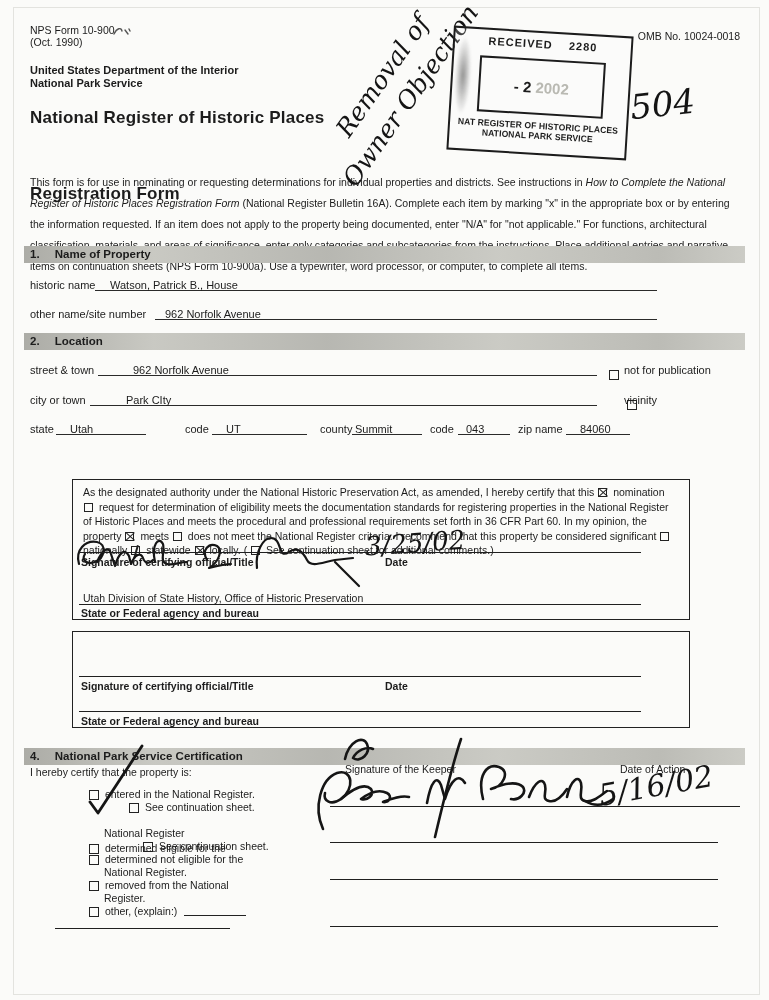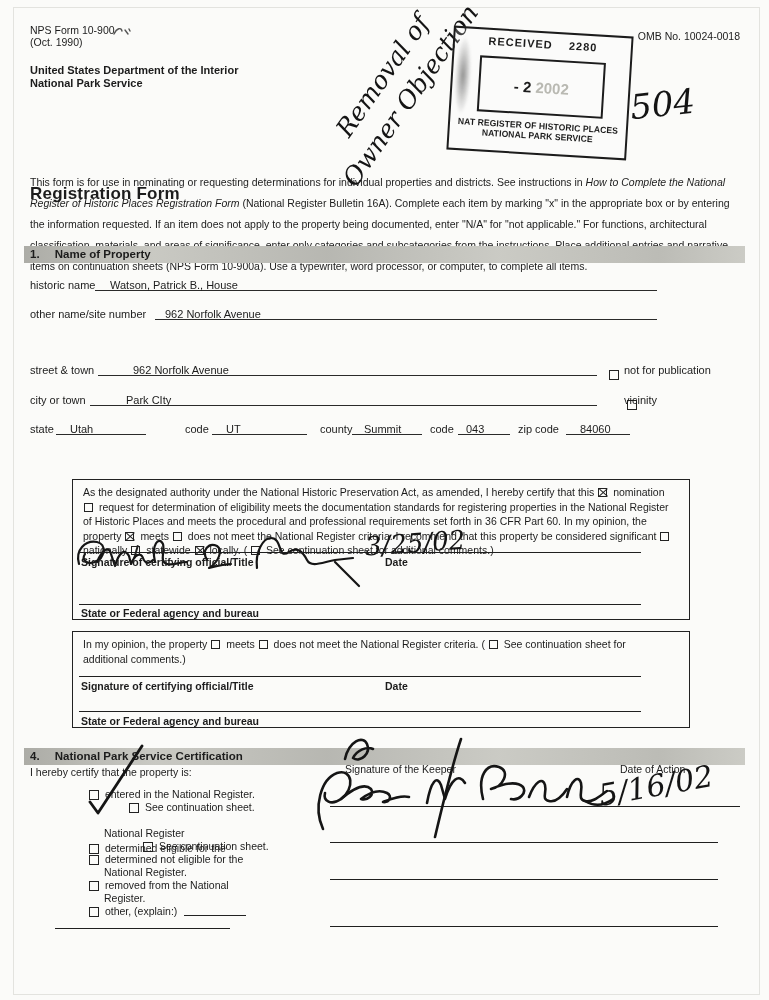--- a/index.html
+++ b/index.html
@@ -71,20 +71,21 @@
   <div class="abs t10" style="left:30px; top:24px;">NPS Form 10-900</div>
   <div class="abs t10" style="left:30px; top:36px;">(Oct. 1990)</div>
   <svg class="abs" style="left:112px; top:25px;" width="22" height="14" viewBox="0 0 22 14">
     <path d="M2,9 C5,3 9,2 10,6 M13,5 l3,4 M17,4 l1,2" stroke="#555" stroke-width="1.4" fill="none" stroke-linecap="round"></path>
   </svg>
   <div class="abs t10" style="left:540px; top:30px; width:200px; text-align:right;">OMB No. 10024-0018</div>
 
   <div class="abs t11 b" style="left:30px; top:64px;">United States Department of the Interior</div>
   <div class="abs t11 b" style="left:30px; top:77px;">National Park Service</div>
 
+  <div class="abs title" style="left:30px; top:108px;">National Register of Historic Places</div>
   <div class="abs title" style="left:30px; top:142px;margin-top:42px;">Registration Form</div>
 
   
   <div class="abs hand" style="left:282px; top:52px; width:230px; text-align:center; font-size:25px; line-height:34px; transform:rotate(-55deg);">
     <div>Removal of</div>
     <div>Owner Objection</div>
   </div>
 
   
   <div class="stamp">
@@ -118,20 +119,24 @@
   </div>
   <div class="abs t11" style="left:30px; top:279px;">historic name</div>
   <div class="fline" style="left:95px; top:272px; width:562px; height:19px;"></div>
   <div class="fval" style="left:110px; top:279px;">Watson, Patrick B., House</div>
 
   <div class="abs t11" style="left:30px; top:308px;">other name/site number</div>
   <div class="fline" style="left:155px; top:301px; width:502px; height:19px;"></div>
   <div class="fval" style="left:165px; top:308px;">962 Norfolk Avenue</div>
 
   
+  <div class="band" style="top:333px;">
+    <span class="num">2.</span>
+    <span class="nm">Location</span>
+  </div>
 
   <div class="abs t11" style="left:30px; top:364px;">street &amp; town</div>
   <div class="fline" style="left:98px; top:357px; width:499px; height:19px;"></div>
   <div class="fval" style="left:133px; top:364px;">962 Norfolk Avenue</div>
   <span class="cb cb2 abs" style="left:608px; top:364px;"></span>
   <div class="abs t11" style="left:624px; top:364px;">not for publication</div>
 
   <div class="abs t11" style="left:30px; top:394px;">city or town</div>
   <div class="fline" style="left:90px; top:387px; width:507px; height:19px;"></div>
   <div class="fval" style="left:126px; top:394px;">Park CIty</div>
@@ -139,25 +144,25 @@
   <div class="abs t11" style="left:624px; top:394px;">vicinity</div>
 
   <div class="abs t11" style="left:30px; top:423px;">state</div>
   <div class="fline" style="left:56px; top:416px; width:90px; height:19px;"></div>
   <div class="fval" style="left:70px; top:423px;text-align:right;">Utah</div>
   <div class="abs t11" style="left:185px; top:423px;">code</div>
   <div class="fline" style="left:212px; top:416px; width:95px; height:19px;"></div>
   <div class="fval" style="left:226px; top:423px;">UT</div>
   <div class="abs t11" style="left:320px; top:423px;">county</div>
   <div class="fline" style="left:352px; top:416px; width:70px; height:19px;"></div>
-  <div class="fval" style="left:364px; top:423px;text-align:right;">Summit</div>
+  <div class="fval" style="left:355px; top:423px;text-align:right;">Summit</div>
   <div class="abs t11" style="left:430px; top:423px;">code</div>
   <div class="fline" style="left:458px; top:416px; width:52px; height:19px;"></div>
   <div class="fval" style="left:466px; top:423px;">043</div>
-  <div class="abs t11" style="left:518px; top:423px;">zip code</div>
+  <div class="abs t11" style="left:518px; top:423px;">zip name</div>
   <div class="fline" style="left:566px; top:416px; width:64px; height:19px;"></div>
   <div class="fval" style="left:580px; top:423px;">84060</div>
 
   
 
   
   <div class="certbox" style="left:72px; top:479px; width:618px; height:141px;">
     <div class="boxtext" style="left:10px; top:5px; width:596px;">
       <span>As the designated authority under the National Historic Preservation Act, as amended, I hereby certify that this</span>
       <span class="cb x"></span>
@@ -185,35 +190,27 @@
         <path d="M80,38 C76,20 84,12 88,20 C90,28 84,38 92,40 C98,42 104,38 112,38"></path>
         <path d="M132,36 C126,26 134,18 142,22 C148,26 144,38 134,44 C142,42 150,40 156,40"></path>
         <path d="M182,44 C180,28 188,14 196,14 C208,14 202,36 214,28 C222,22 228,28 232,36 C236,44 248,38 260,36 L278,34"></path>
         <path d="M260,38 C268,46 276,54 284,62"></path>
       </g>
     </svg>
     <div class="abs hand" style="left:292px; top:48px; font-size:26px; transform:rotate(-4deg);">3/25/02</div>
     <div class="hl" style="left:6px; top:72px; width:562px;"></div>
     <div class="sublabel" style="left:8px; top:76px;">Signature of certifying official/Title</div>
     <div class="sublabel" style="left:312px; top:76px;">Date</div>
+    <div class="abs t10" style="left:10px; top:112px;">Utah Division of State History, Office of Historic Preservation</div>
     <div class="hl" style="left:6px; top:124px; width:562px;"></div>
     <div class="sublabel" style="left:8px; top:127px;">State or Federal agency and bureau</div>
   </div>
 
   
   <div class="certbox" style="left:72px; top:631px; width:618px; height:97px;">
-    <div class="boxtext" style="left:10px; top:5px; width:590px;">
-      <span>In my opinion, the property</span>
-      <span class="cb"></span>
-      <span>meets</span>
-      <span class="cb"></span>
-      <span>does not meet the National Register criteria. (</span>
-      <span class="cb"></span>
-      <span>See continuation sheet for additional comments.)</span>
-    </div>
     <div class="hl" style="left:6px; top:44px; width:562px;"></div>
     <div class="sublabel" style="left:8px; top:48px;">Signature of certifying official/Title</div>
     <div class="sublabel" style="left:312px; top:48px;">Date</div>
     <div class="hl" style="left:6px; top:79px; width:562px;"></div>
     <div class="sublabel" style="left:8px; top:83px;">State or Federal agency and bureau</div>
   </div>
 
   
   <div class="band" style="top:748px;">
     <span class="num">4.</span>

